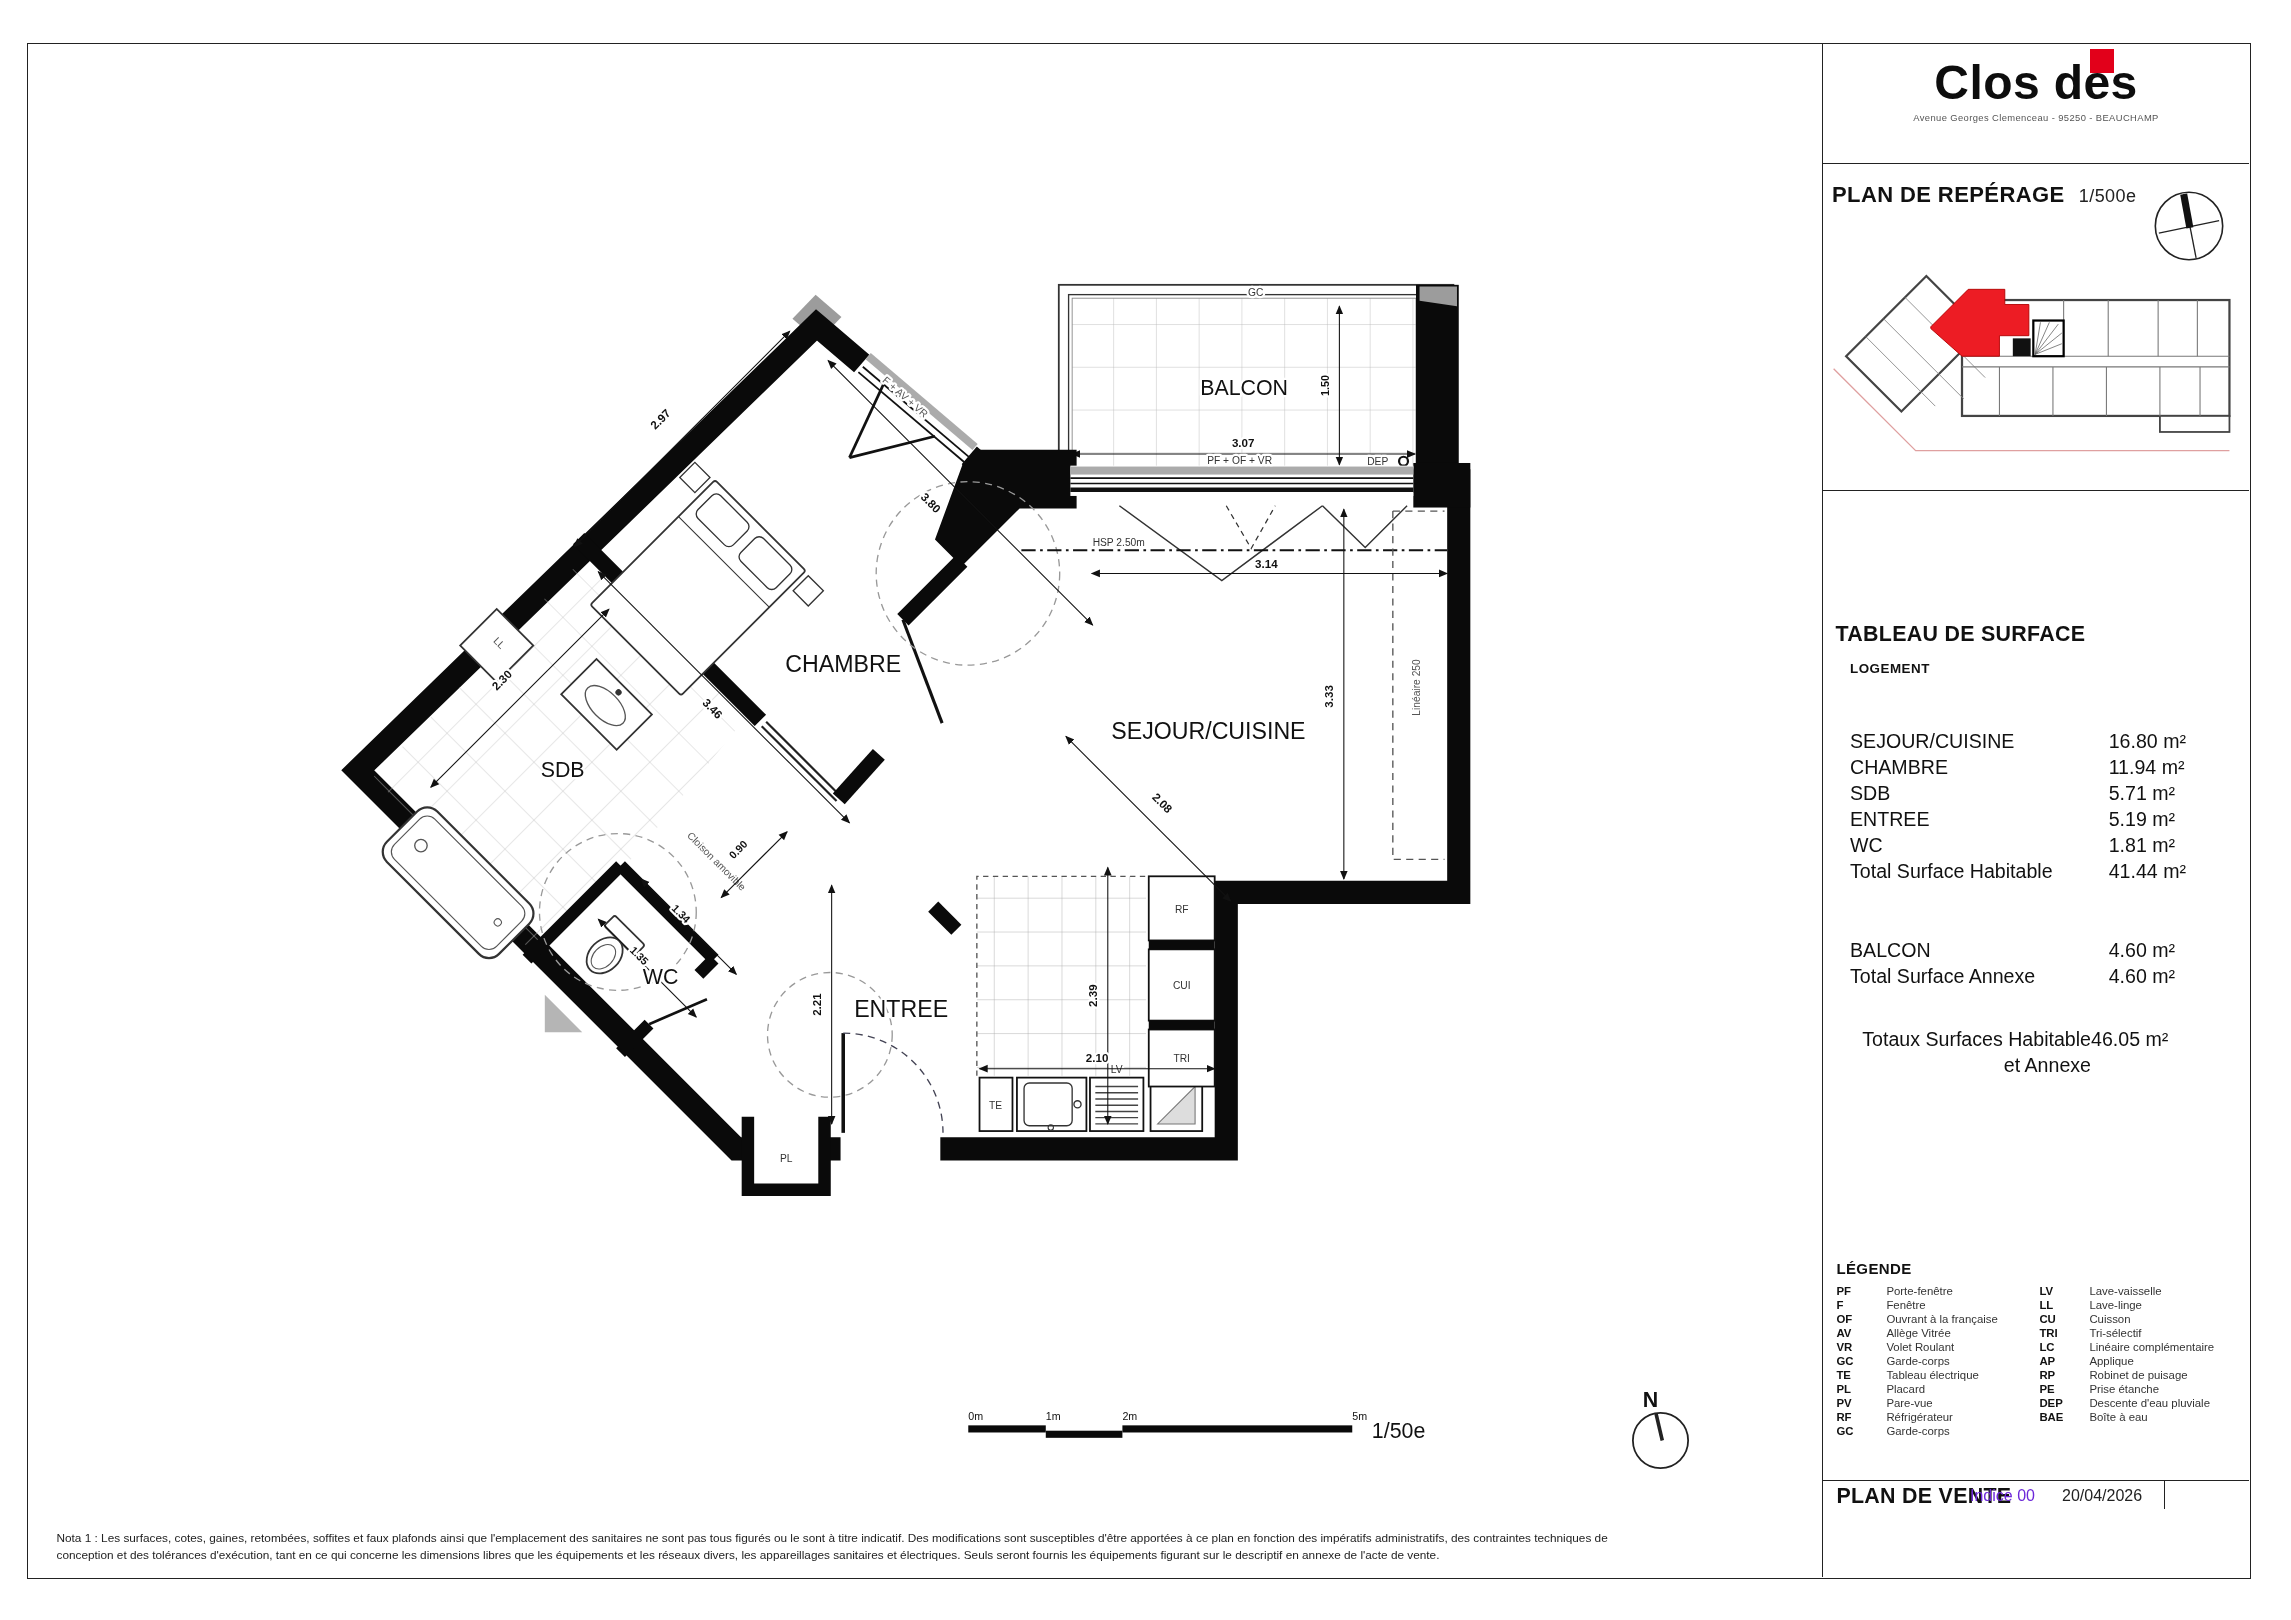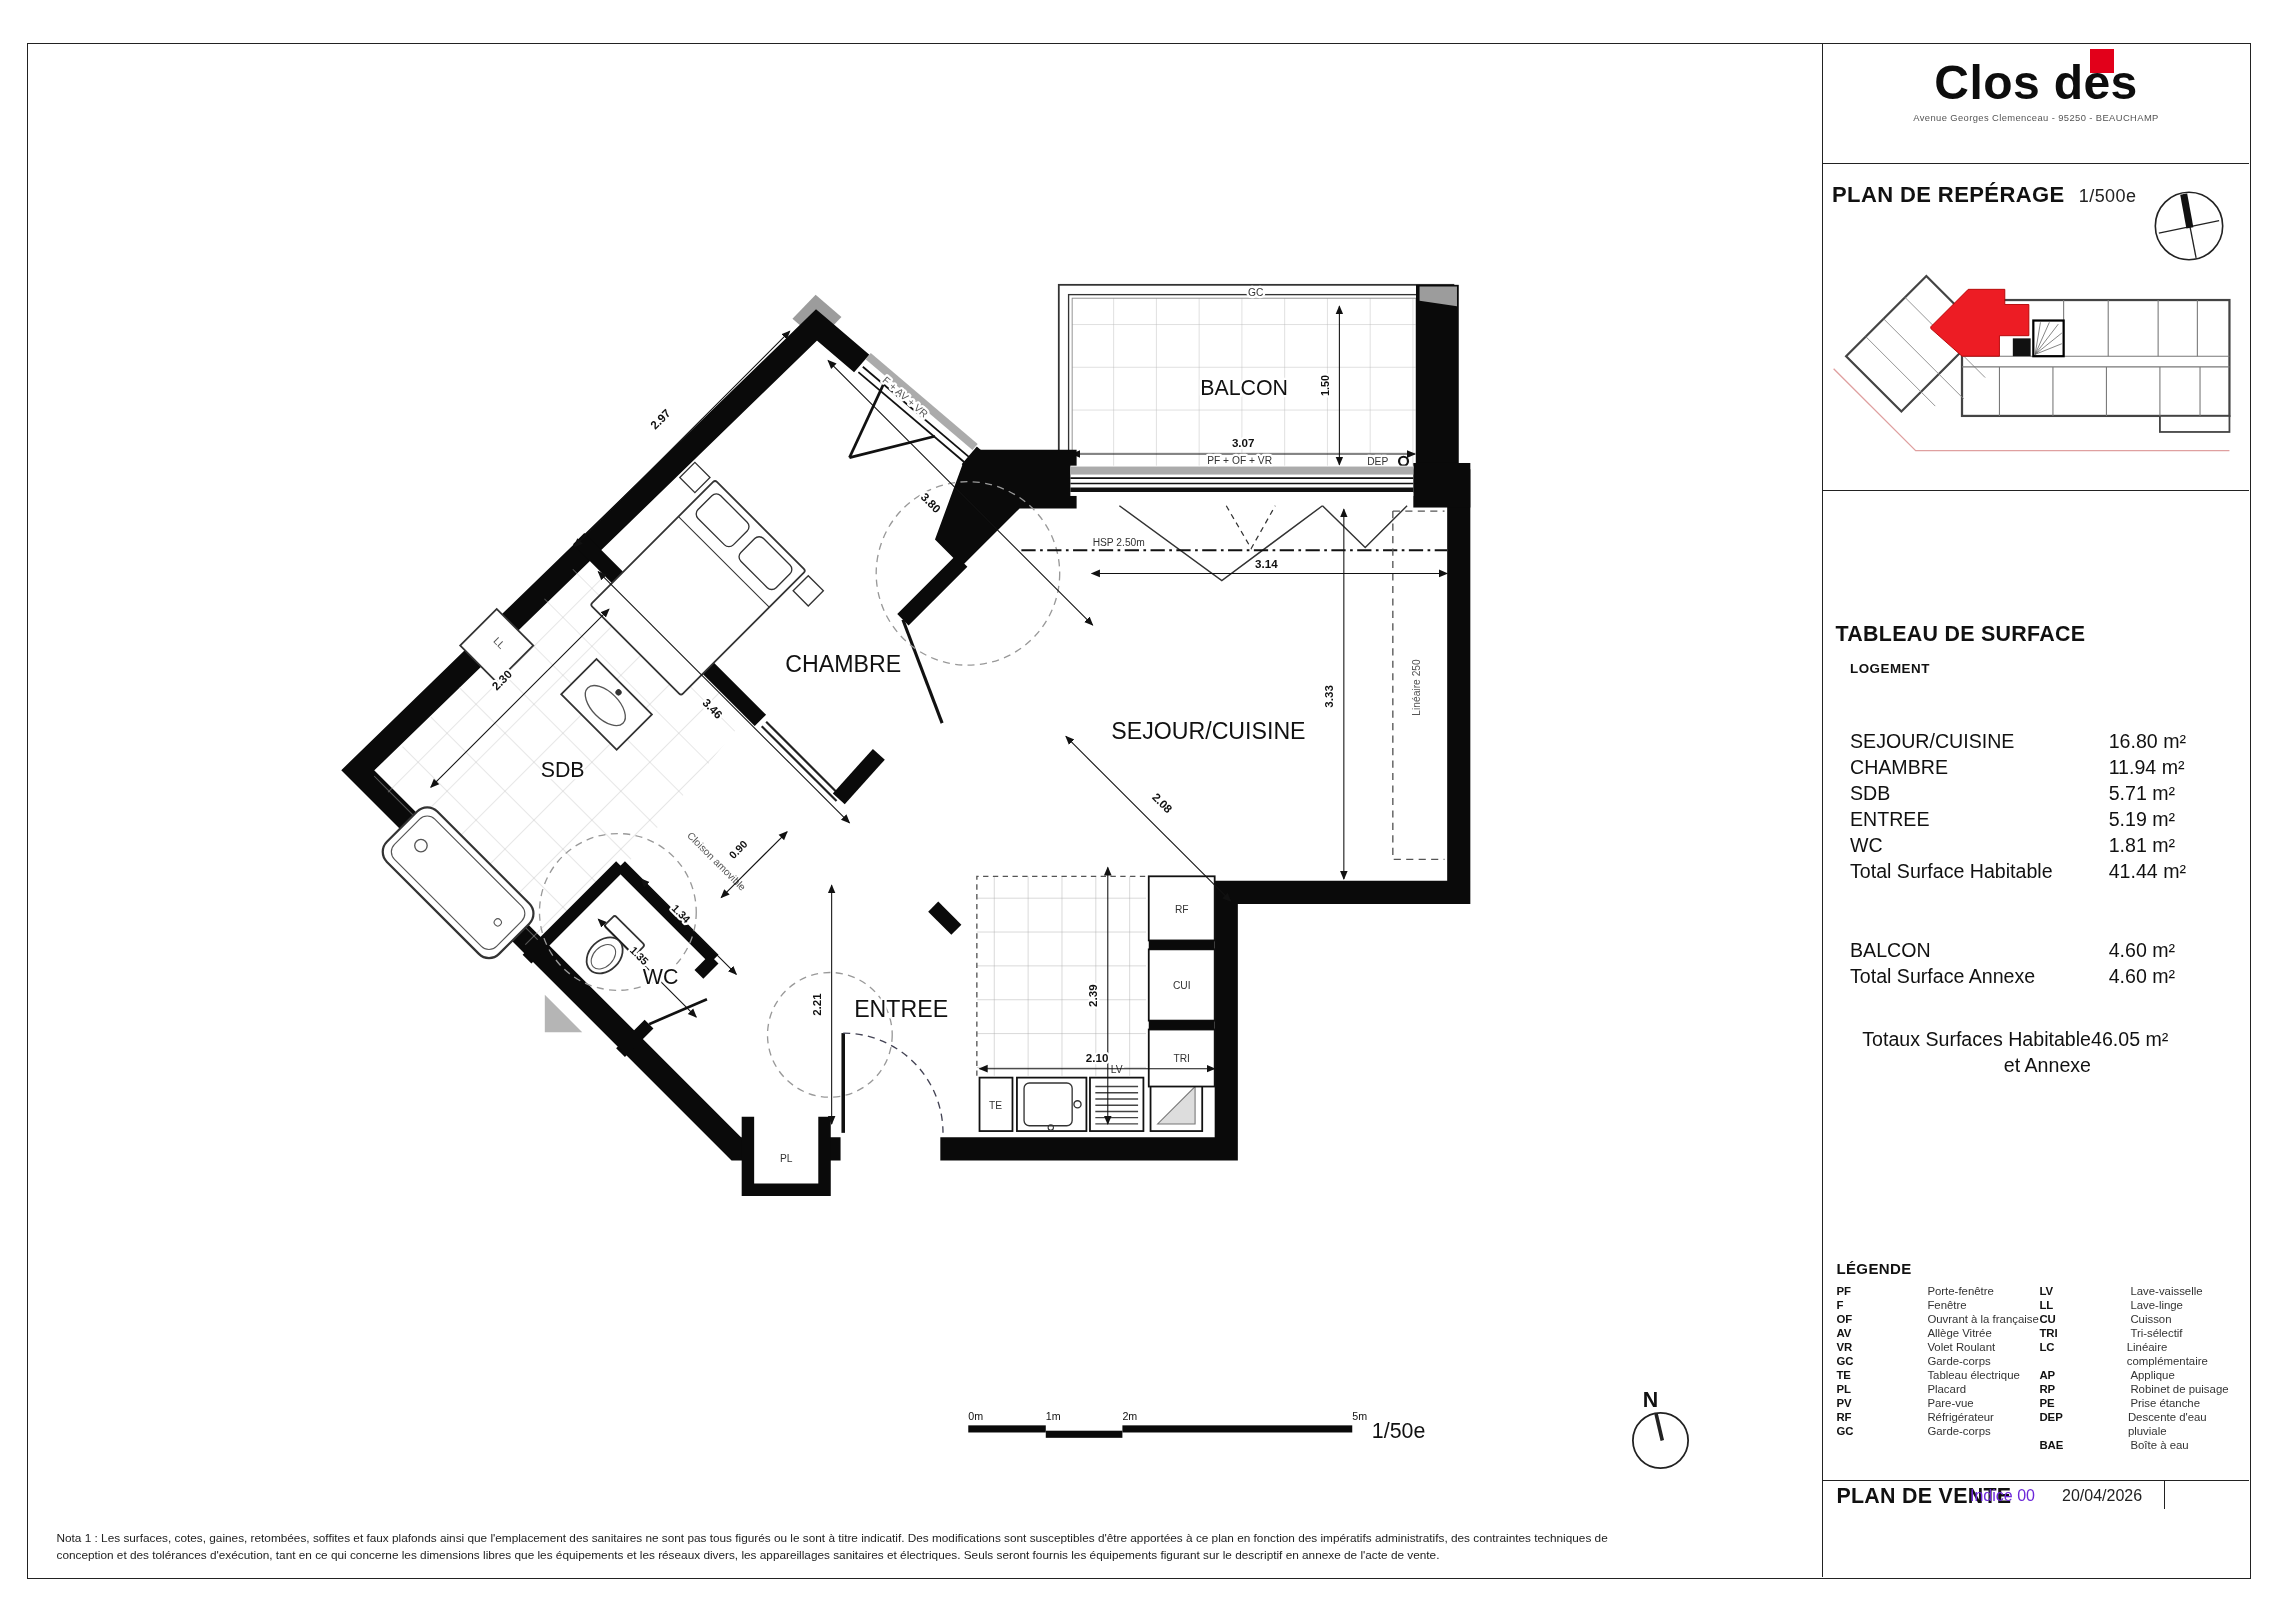--- a/index.html
+++ b/index.html
@@ -28,21 +28,21 @@
   .srow .lbl{width:260px;}
   .srow .val{width:125px;}
   .annex{margin-top:53px;}
   .totals{margin-top:37px;}
   .totals .lbl{width:241px;text-align:right;}
   
   .sb-legend{top:1202px;height:234px;}
   .leg-title{font-size:15px;font-weight:700;margin:14.3px 0 0 13.4px;letter-spacing:0.4px;}
   .leg-cols{display:flex;margin:7.1px 0 0 13.4px;}
   .leg-col{width:203px;}
-  .leg-item{display:flex;font-size:11.4px;line-height:14px;color:#333;gap:41px;}
+  .leg-item{display:flex;font-size:11.4px;line-height:14px;color:#333;}
   .leg-item .ab{width:50px;font-weight:700;color:#111;}
   
   .sb-vente{top:1436px;height:28.5px;border-top:1.8px solid #222;}
   .pv-title{position:absolute;left:13.4px;top:2.7px;font-size:21.4px;font-weight:700;letter-spacing:0.3px;}
   .pv-indice{position:absolute;left:147px;top:6.2px;font-size:16px;color:#6d28d9;}
   .pv-date{position:absolute;left:239px;top:6.2px;font-size:16px;color:#222;}
   .pv-div{position:absolute;left:341px;top:0;height:100%;border-left:1.8px solid #222;}
   
   .sb-eiffage{top:1465px;height:68px;border-top:1.8px solid #222;}
   .ei-name{position:absolute;left:64px;top:12.5px;font-size:28px;font-weight:700;font-style:italic;letter-spacing:0.9px;color:#1a1a1a;}

